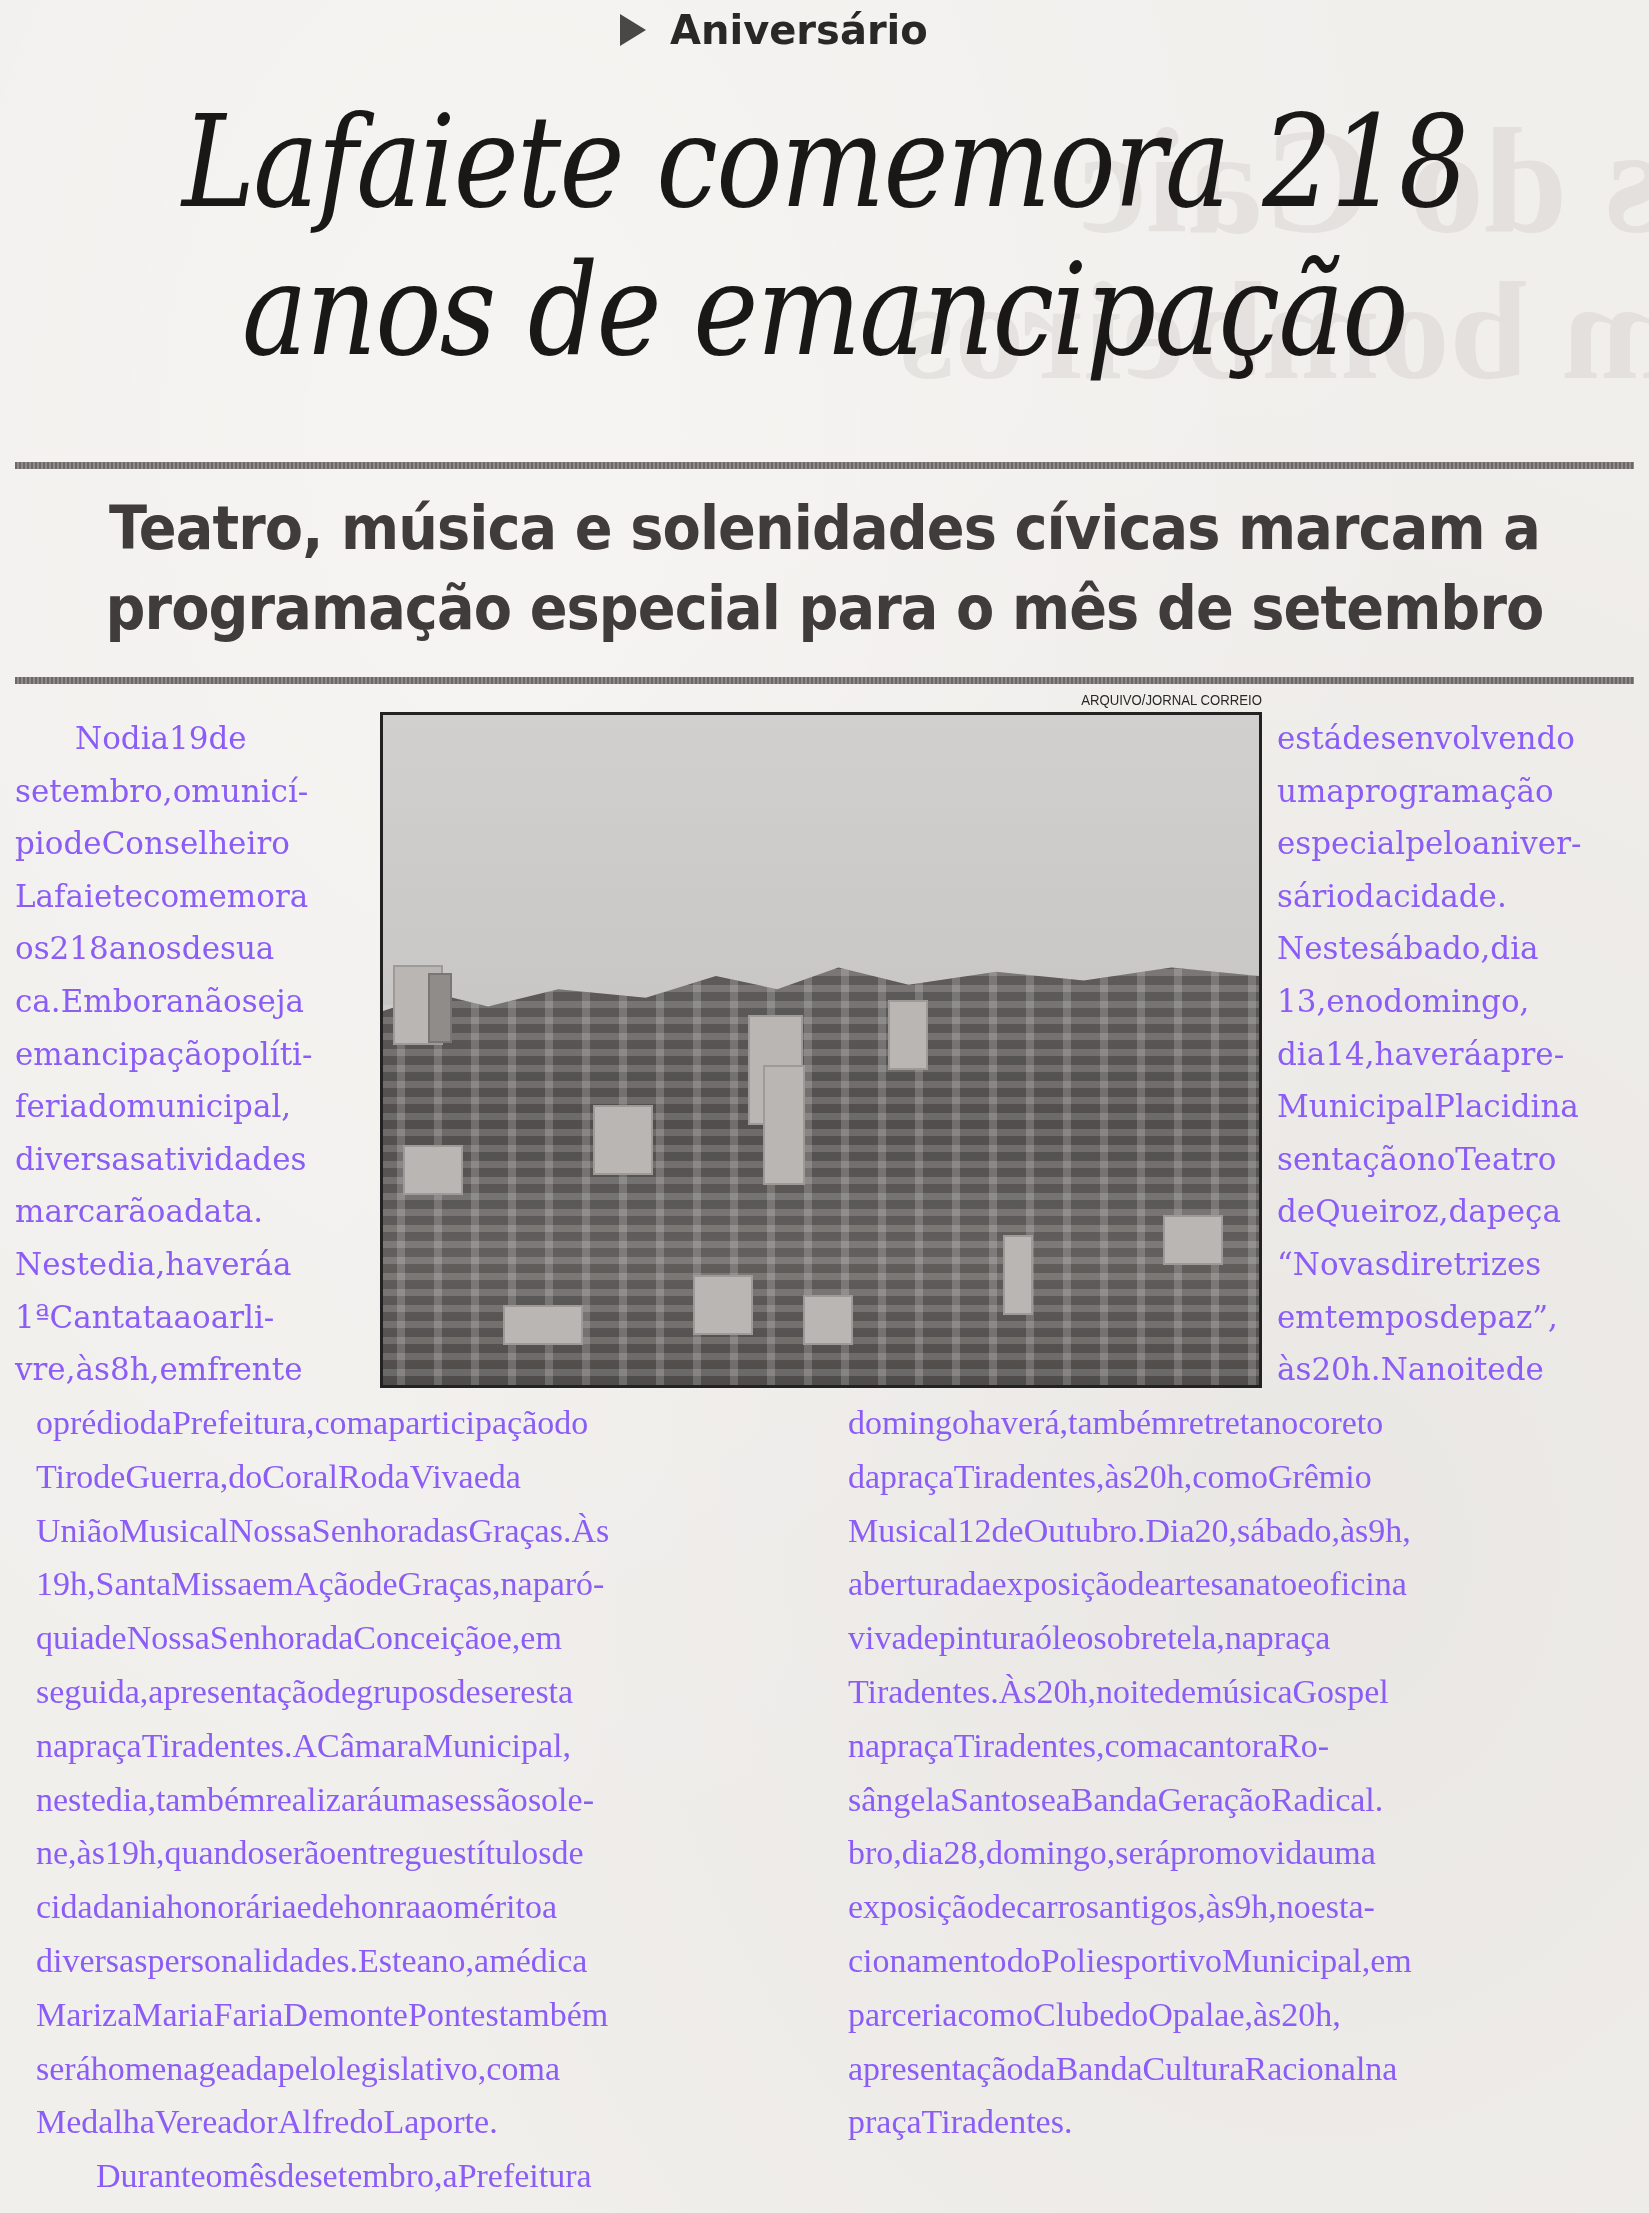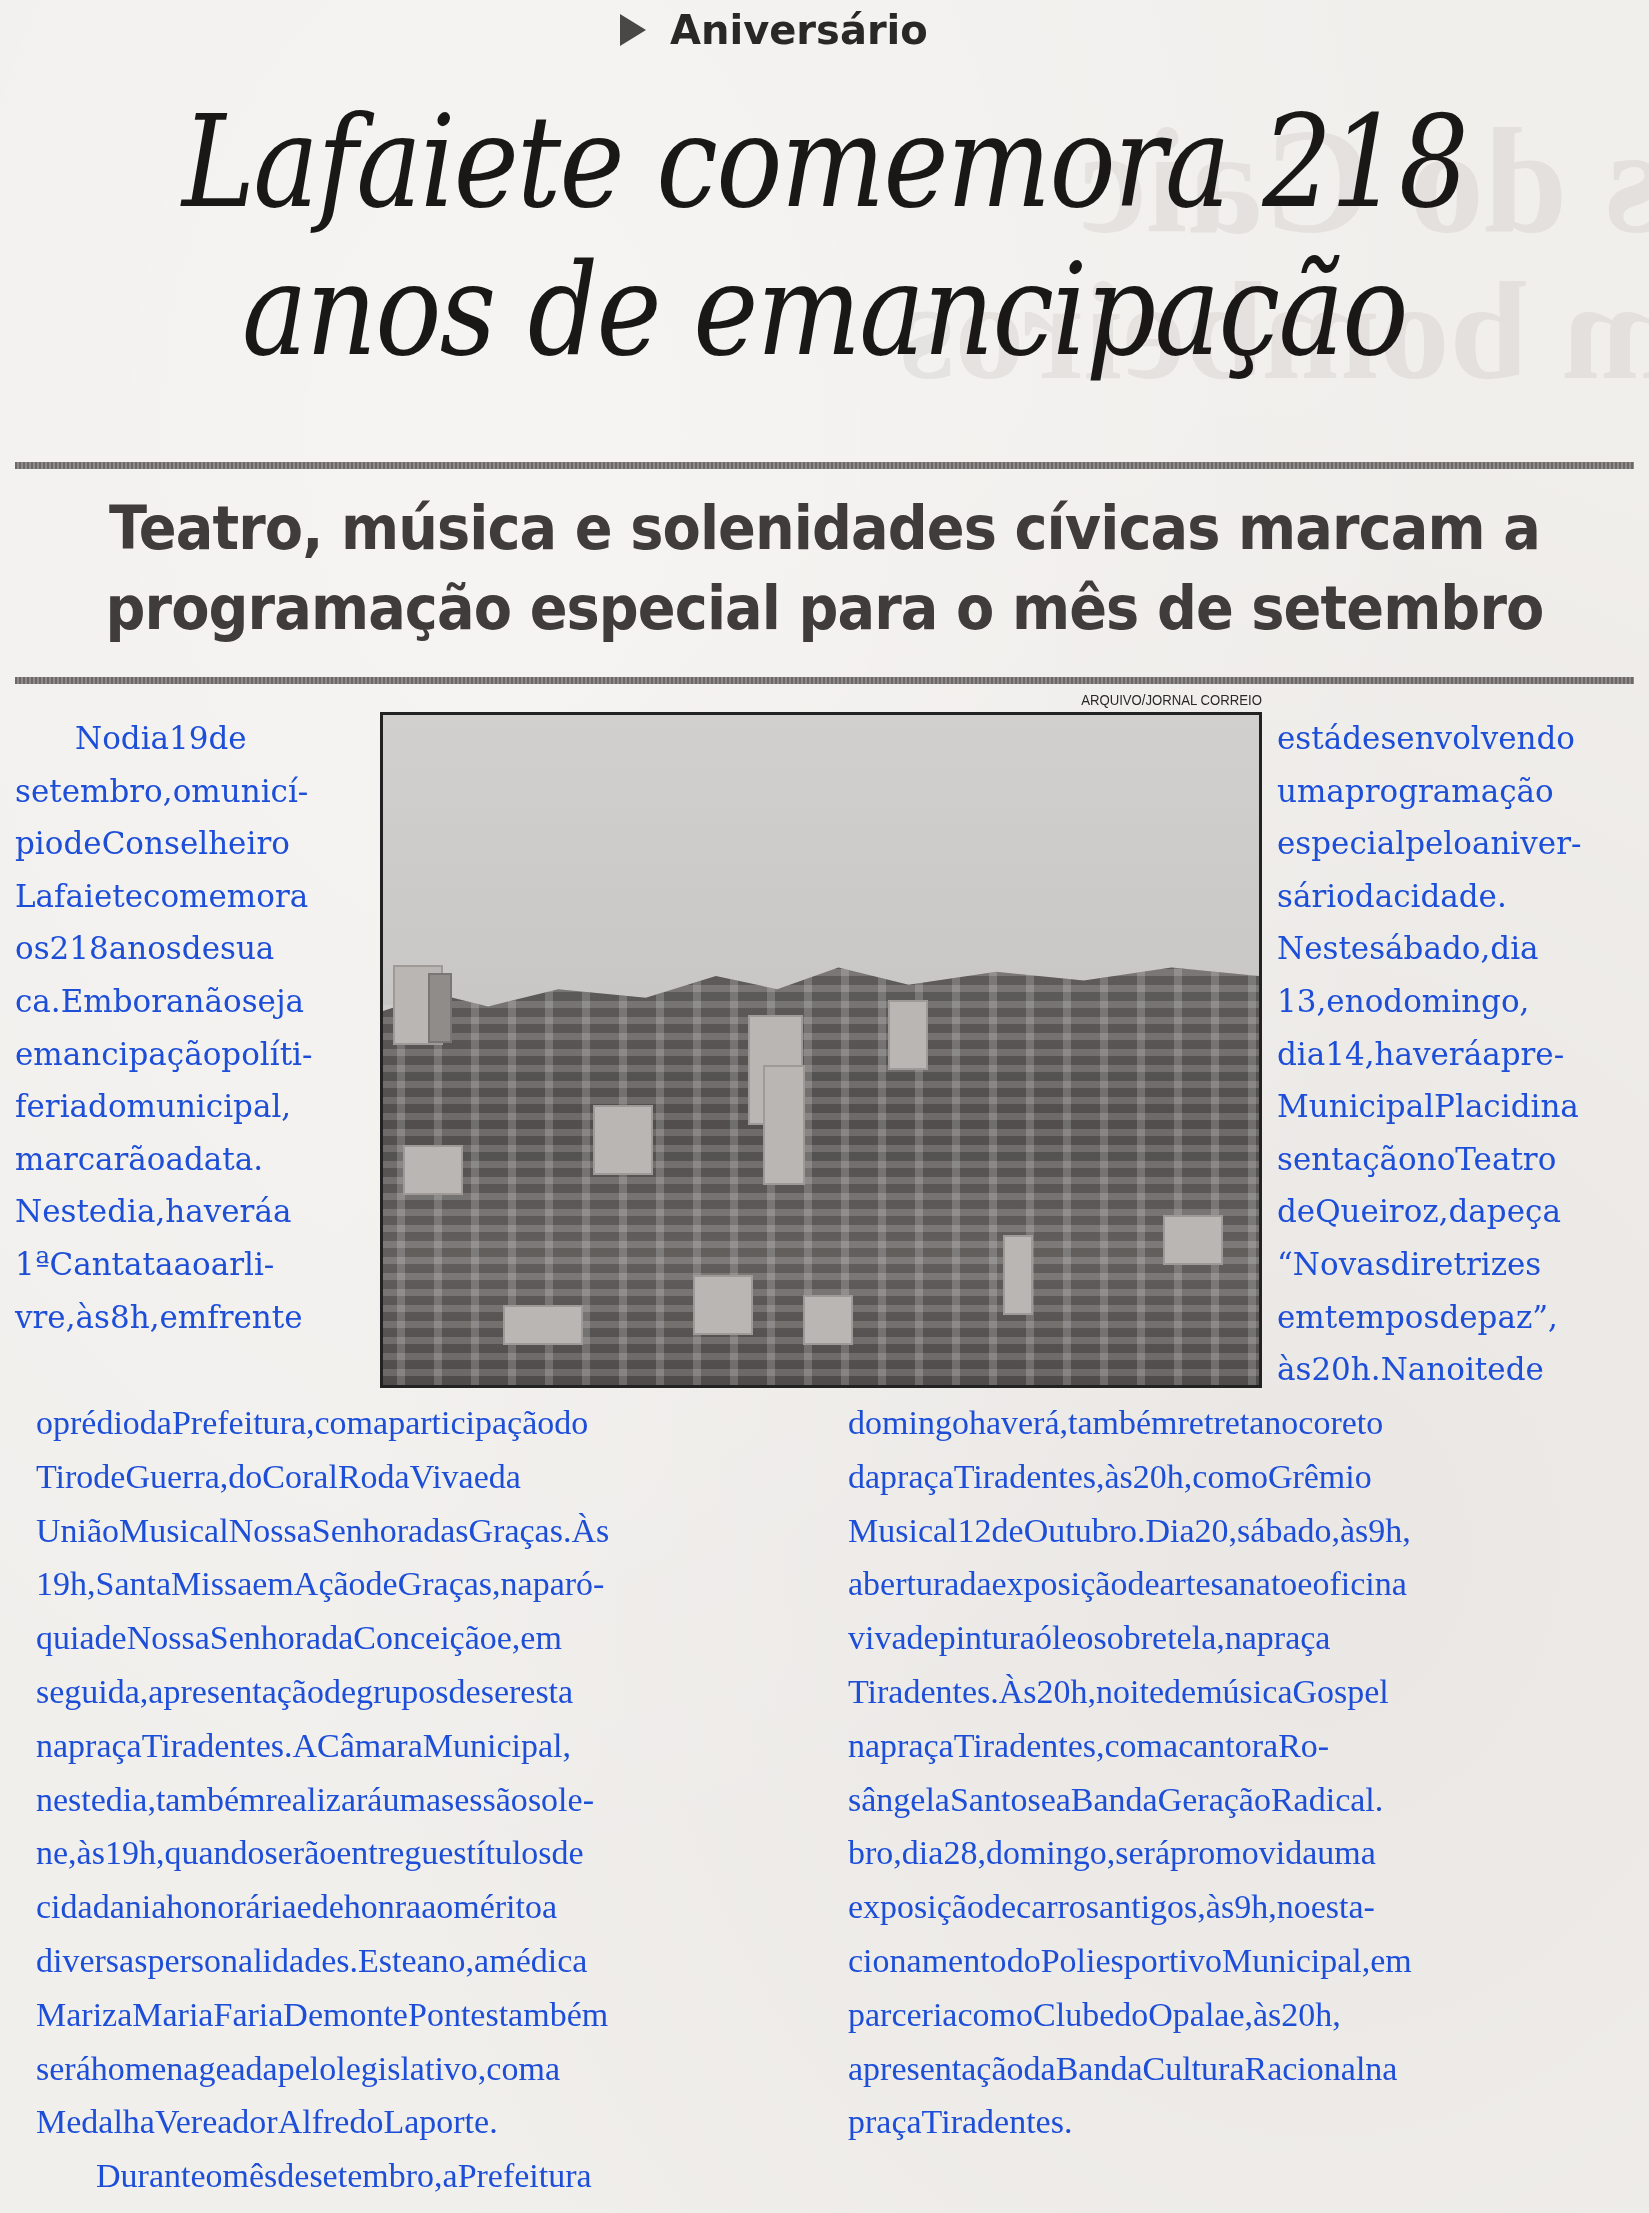--- a/index.html
+++ b/index.html
@@ -69,21 +69,21 @@
     position: absolute; left: 0; top: 235px; right: 0; bottom: 0;
     background:
       repeating-linear-gradient(90deg, rgba(255,255,255,0.0) 0 14px, rgba(255,255,255,0.18) 14px 22px, rgba(0,0,0,0.0) 22px 37px),
       repeating-linear-gradient(0deg, rgba(0,0,0,0.12) 0 9px, rgba(255,255,255,0.10) 9px 16px),
       linear-gradient(180deg, #6d6a68 0%, #5c5958 40%, #6f6c6a 70%, #595654 100%);
     clip-path: polygon(0% 14%, 6% 10%, 12% 13%, 20% 9%, 30% 11%, 38% 6%, 45% 9%, 52% 4%, 60% 8%, 70% 5%, 80% 7%, 90% 4%, 100% 6%, 100% 100%, 0% 100%);
   }
   .photo .bldg { position: absolute; background: #b9b6b3; box-shadow: inset 0 0 0 2px rgba(0,0,0,0.15); }
   .photo .bldg.dk { background: #8f8c8a; }
   .col {
-    position: absolute; font-family: "DejaVu Serif", serif; color: #1d4ed8;
+    position: absolute; font-family: "DejaVu Serif", serif; color: #8b5cf6;
     font-size: 31px; line-height: 52.6px; text-align: justify; text-align-last: justify;
   }
   .col .ln { display: block; white-space: nowrap; height: 52.6px; }
   .col-left-narrow { left: 15px; top: 712px; width: 352px; }
   .col-right-narrow { left: 1277px; top: 712px; width: 362px; }
   .col-bottom-left { left: 15px; top: 1396px; width: 775px; font-family: "Liberation Serif", serif; font-size: 34px; line-height: 53.8px; margin-left: 21px; }
   .col-bottom-left .ln { height: 53.8px; }
   .col-bottom-right { left: 848px; top: 1396px; width: 792px; font-family: "Liberation Serif", serif; font-size: 34px; line-height: 53.8px; }
   .col-bottom-right .ln { height: 53.8px; }
   .jline { display: flex; justify-content: space-between; white-space: nowrap; }
@@ -132,20 +132,21 @@
 
 <div class="col col-left-narrow">
   <div class="ln jline indent"><span>No</span><span>dia</span><span>19</span><span>de</span></div>
   <div class="ln jline"><span>setembro,</span><span>o</span><span>municí-</span></div>
   <div class="ln jline"><span>pio</span><span>de</span><span>Conselheiro</span></div>
   <div class="ln jline"><span>Lafaiete</span><span>comemora</span></div>
   <div class="ln jline"><span>os</span><span>218</span><span>anos</span><span>de</span><span>sua</span></div>
   <div class="ln jline"><span>ca.</span><span>Embora</span><span>não</span><span>seja</span></div>
   <div class="ln jline"><span>emancipação</span><span>políti-</span></div>
   <div class="ln jline"><span>feriado</span><span>municipal,</span></div>
+  <div class="ln jline"><span>diversas</span><span>atividades</span></div>
   <div class="ln jline"><span>marcarão</span><span>a</span><span>data.</span></div>
   <div class="ln jline"><span>Neste</span><span>dia,</span><span>haverá</span><span>a</span></div>
   <div class="ln jline"><span>1ª</span><span>Cantata</span><span>ao</span><span>ar</span><span>li-</span></div>
   <div class="ln jline"><span>vre,</span><span>às</span><span>8h,</span><span>em</span><span>frente</span></div>
 </div>
 
 <div class="col col-right-narrow">
   <div class="ln jline"><span>está</span><span>desenvolvendo</span></div>
   <div class="ln jline"><span>uma</span><span>programação</span></div>
   <div class="ln jline"><span>especial</span><span>pelo</span><span>aniver-</span></div>

